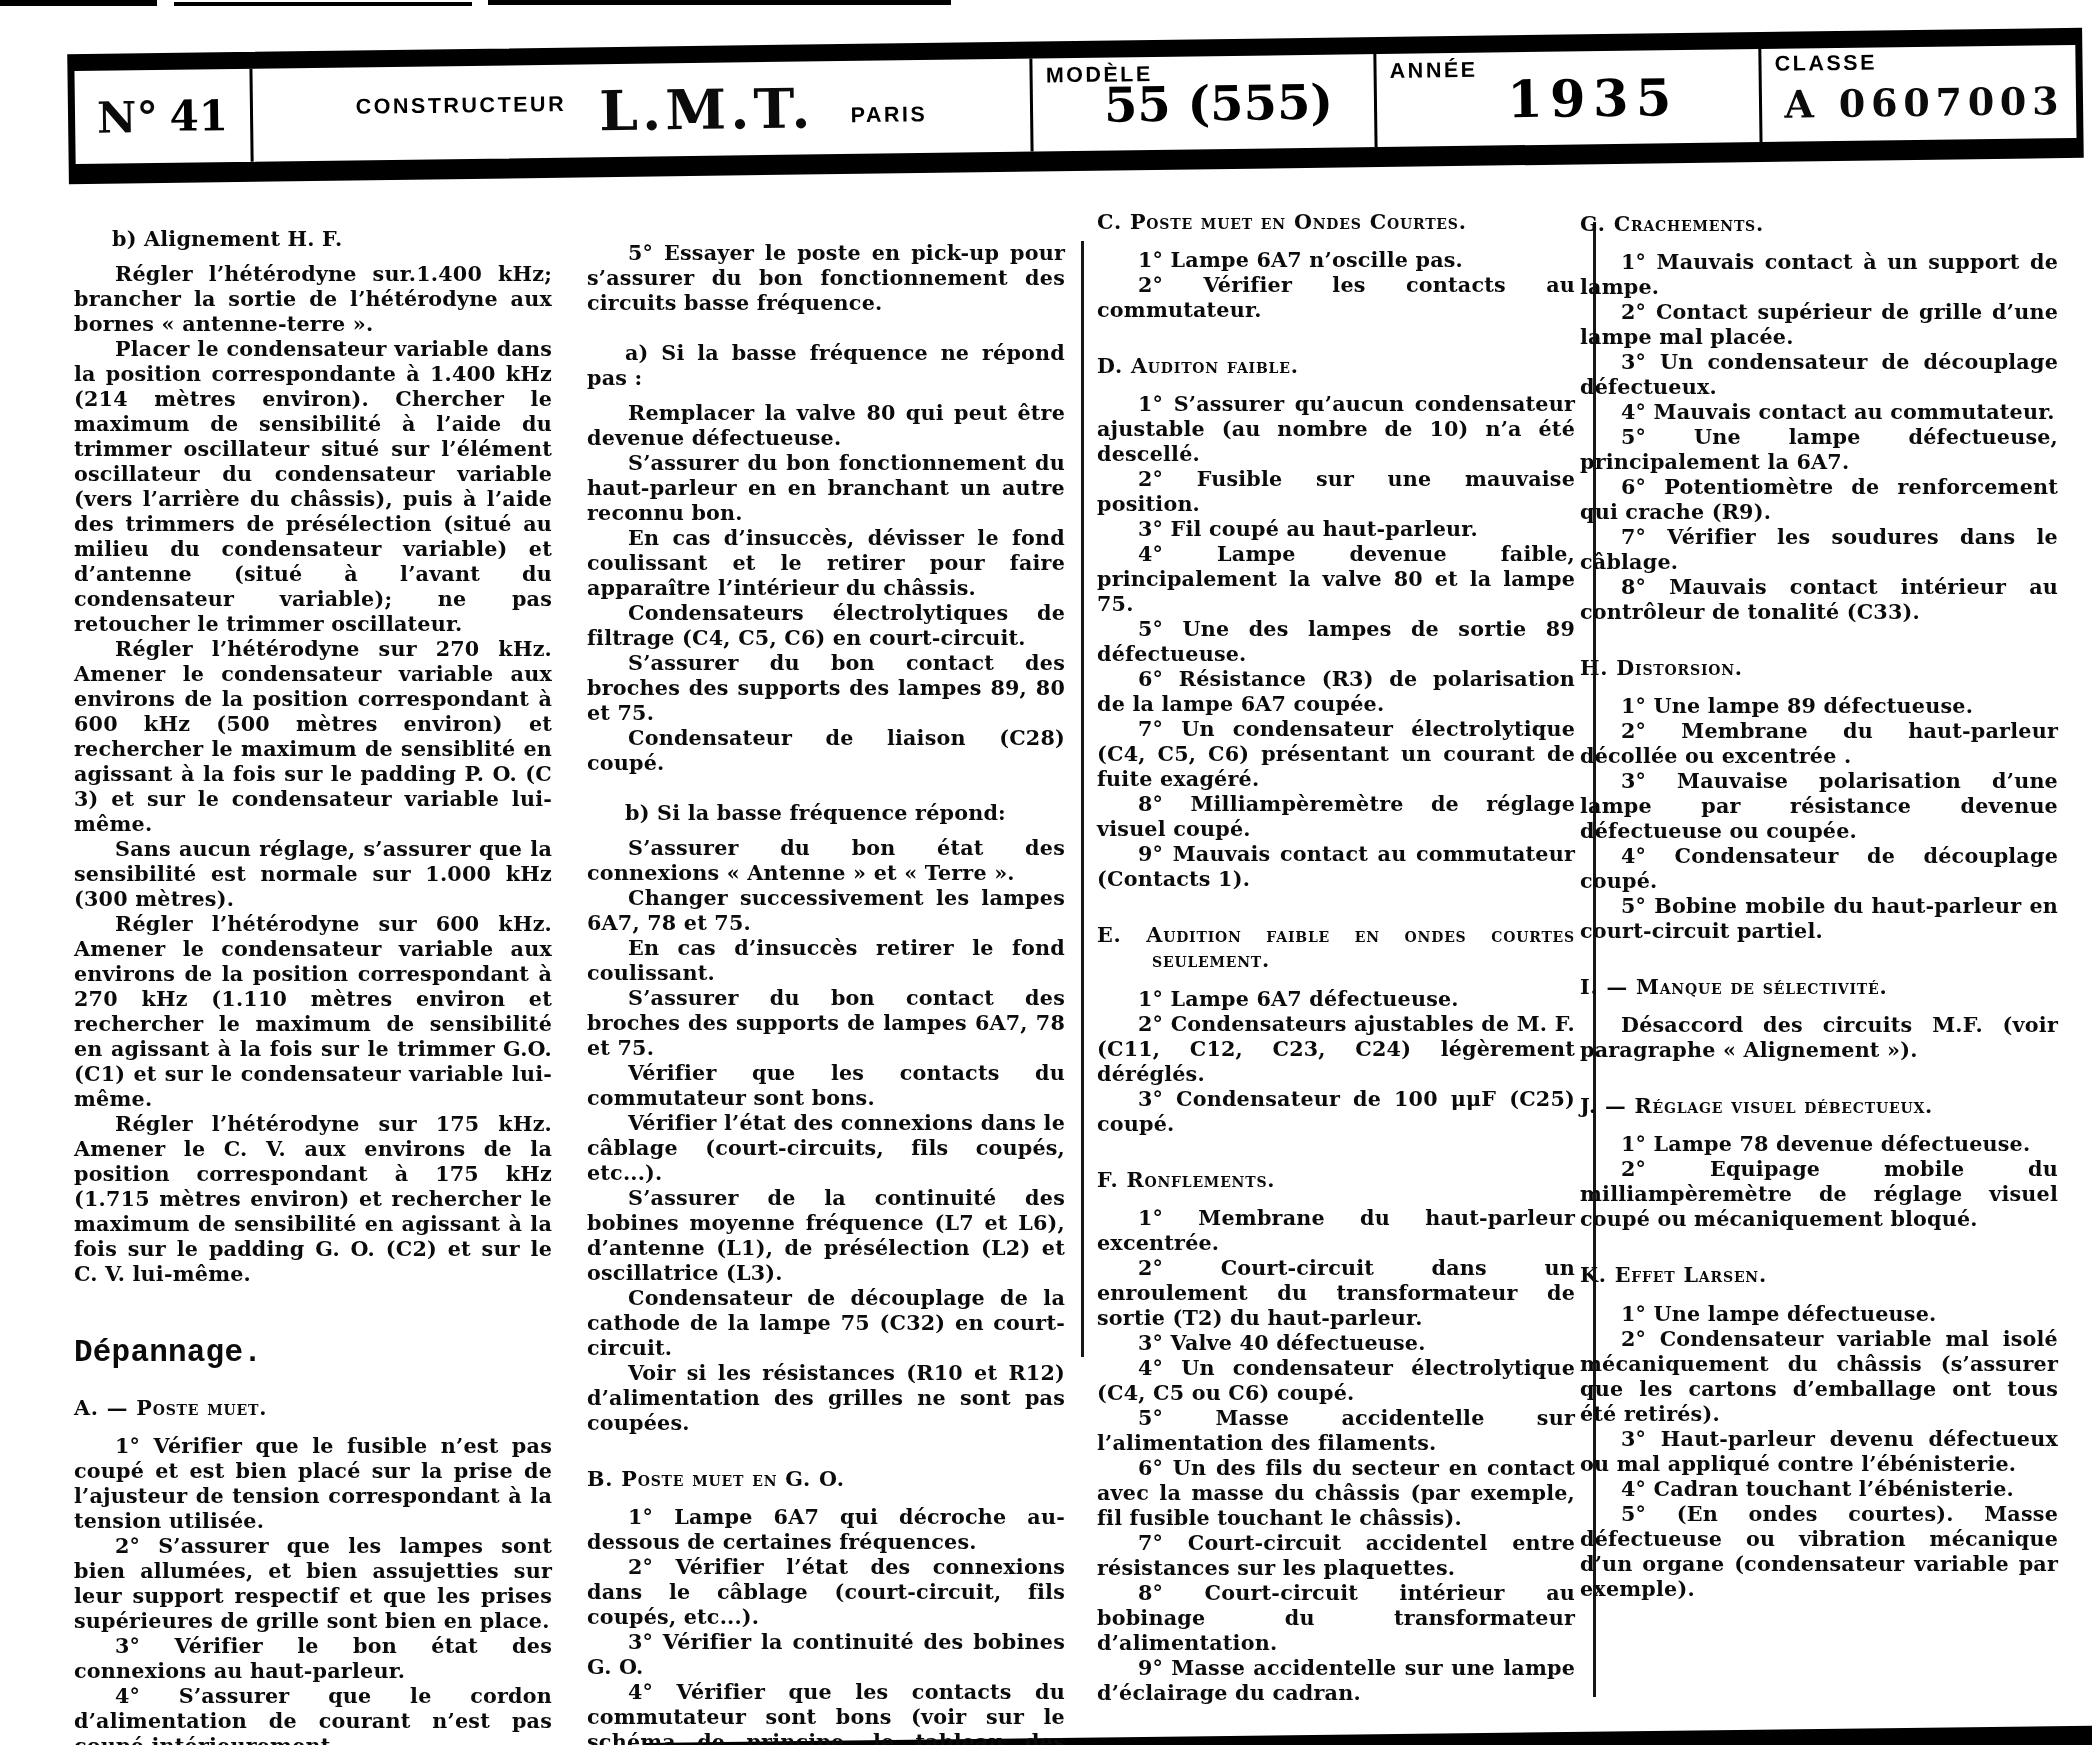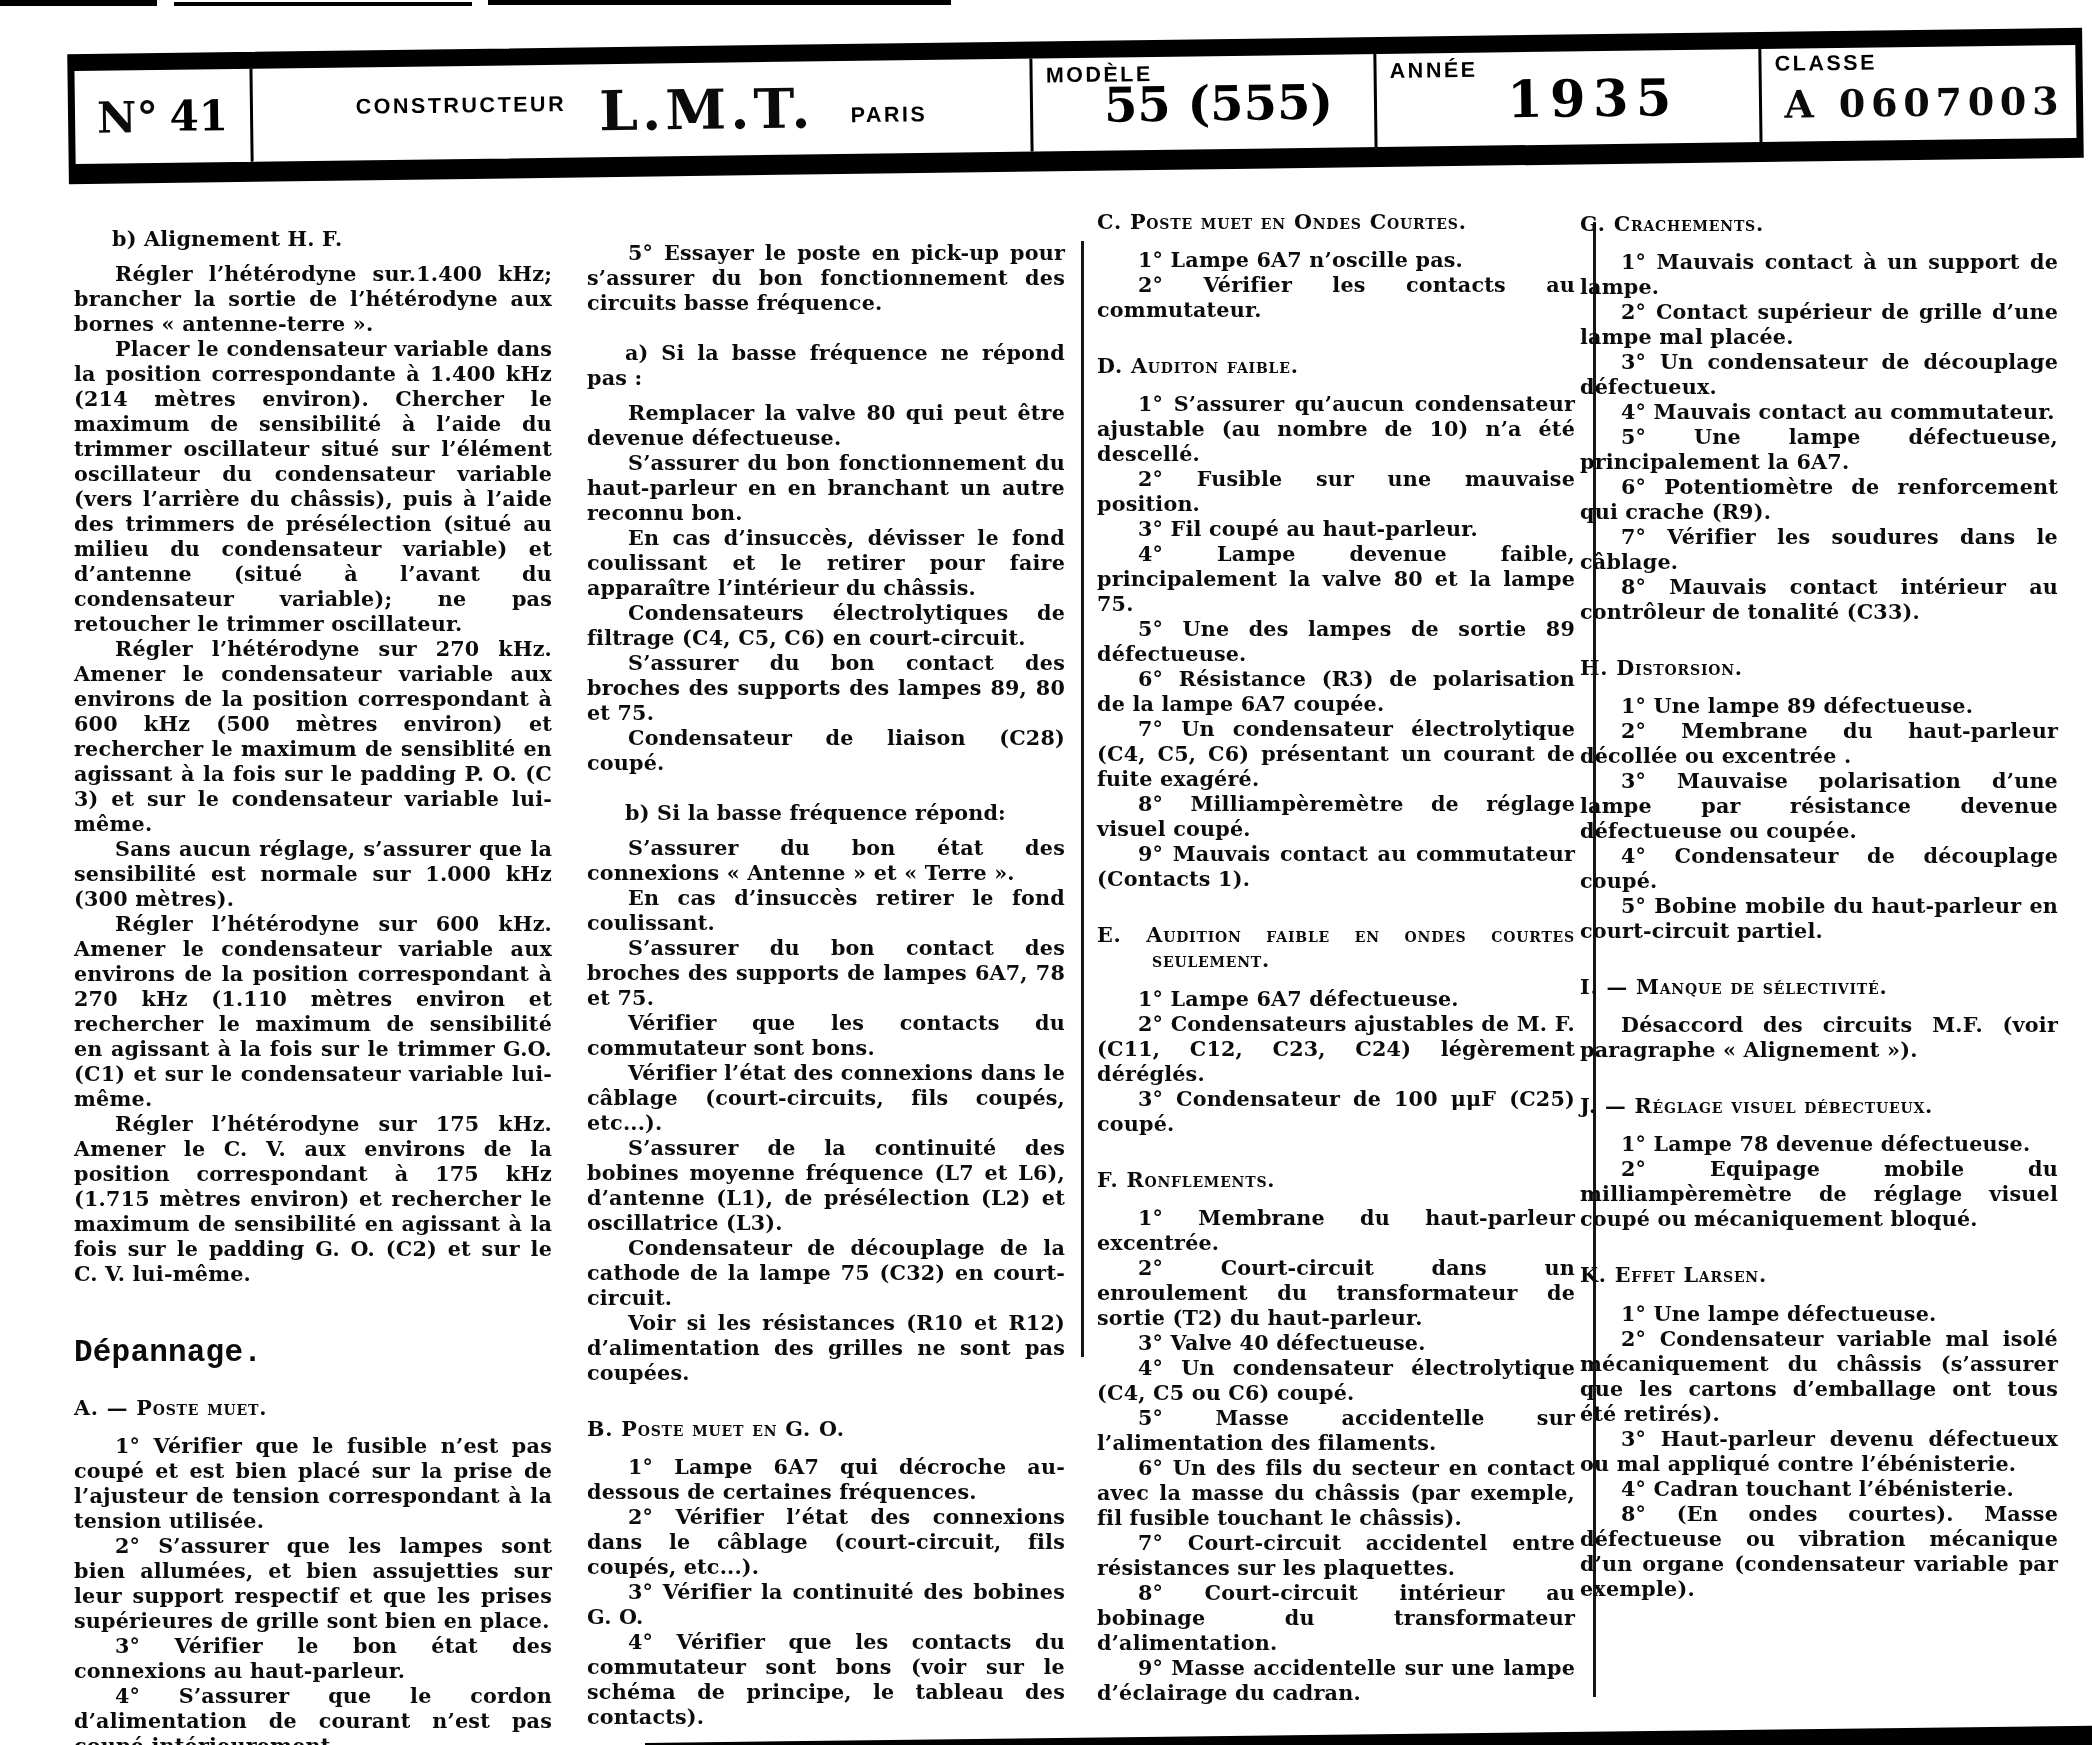--- a/index.html
+++ b/index.html
@@ -137,20 +137,21 @@
       <p class="blk para">5° Essayer le poste en pick-up pour s’assurer du bon fonctionnement des circuits basse fréquence.</p>
       <p class="blk italic-head">a) Si la basse fréquence ne répond pas :</p>
       <p class="blk para">Remplacer la valve 80 qui peut être devenue défectueuse.</p>
       <p class="blk para">S’assurer du bon fonctionnement du haut-parleur en en branchant un autre reconnu bon.</p>
       <p class="blk para">En cas d’insuccès, dévisser le fond coulissant et le retirer pour faire apparaître l’intérieur du châssis.</p>
       <p class="blk para">Condensateurs électrolytiques de filtrage (C4, C5, C6) en court-circuit.</p>
       <p class="blk para">S’assurer du bon contact des broches des supports des lampes 89, 80 et 75.</p>
       <p class="blk para">Condensateur de liaison (C28) coupé.</p>
       <p class="blk italic-head">b) Si la basse fréquence répond:</p>
       <p class="blk para">S’assurer du bon état des connexions « Antenne » et « Terre ».</p>
+      <p class="blk para">Changer successivement les lampes 6A7, 78 et 75.</p>
       <p class="blk para">En cas d’insuccès retirer le fond coulissant.</p>
       <p class="blk para">S’assurer du bon contact des broches des supports de lampes 6A7, 78 et 75.</p>
       <p class="blk para">Vérifier que les contacts du commutateur sont bons.</p>
       <p class="blk para">Vérifier l’état des connexions dans le câblage (court-circuits, fils coupés, etc...).</p>
       <p class="blk para">S’assurer de la continuité des bobines moyenne fréquence (L7 et L6), d’antenne (L1), de présélection (L2) et oscillatrice (L3).</p>
       <p class="blk para">Condensateur de découplage de la cathode de la lampe 75 (C32) en court-circuit.</p>
       <p class="blk para">Voir si les résistances (R10 et R12) d’alimentation des grilles ne sont pas coupées.</p>
       <p class="blk section">B. Poste muet en G. O.</p>
       <p class="blk para">1° Lampe 6A7 qui décroche au-dessous de certaines fréquences.</p>
       <p class="blk para">2° Vérifier l’état des connexions dans le câblage (court-circuit, fils coupés, etc...).</p>
@@ -205,17 +206,17 @@
       <p class="blk section">I. — Manque de sélectivité.</p>
       <p class="blk para">Désaccord des circuits M.F. (voir paragraphe « Alignement »).</p>
       <p class="blk section">J. — Réglage visuel débectueux.</p>
       <p class="blk para">1° Lampe 78 devenue défectueuse.</p>
       <p class="blk para">2° Equipage mobile du milliampèremètre de réglage visuel coupé ou mécaniquement bloqué.</p>
       <p class="blk section">K. Effet Larsen.</p>
       <p class="blk para">1° Une lampe défectueuse.</p>
       <p class="blk para">2° Condensateur variable mal isolé mécaniquement du châssis (s’assurer que les cartons d’emballage ont tous été retirés).</p>
       <p class="blk para">3° Haut-parleur devenu défectueux ou mal appliqué contre l’ébénisterie.</p>
       <p class="blk para">4° Cadran touchant l’ébénisterie.</p>
-      <p class="blk para">8° (En ondes courtes). Masse défectueuse ou vibration mécanique d’un organe (condensateur variable par exemple).</p>
+      <p class="blk para">5° (En ondes courtes). Masse défectueuse ou vibration mécanique d’un organe (condensateur variable par exemple).</p>
     </div>
 
 </div>
 
 
 </body></html>

